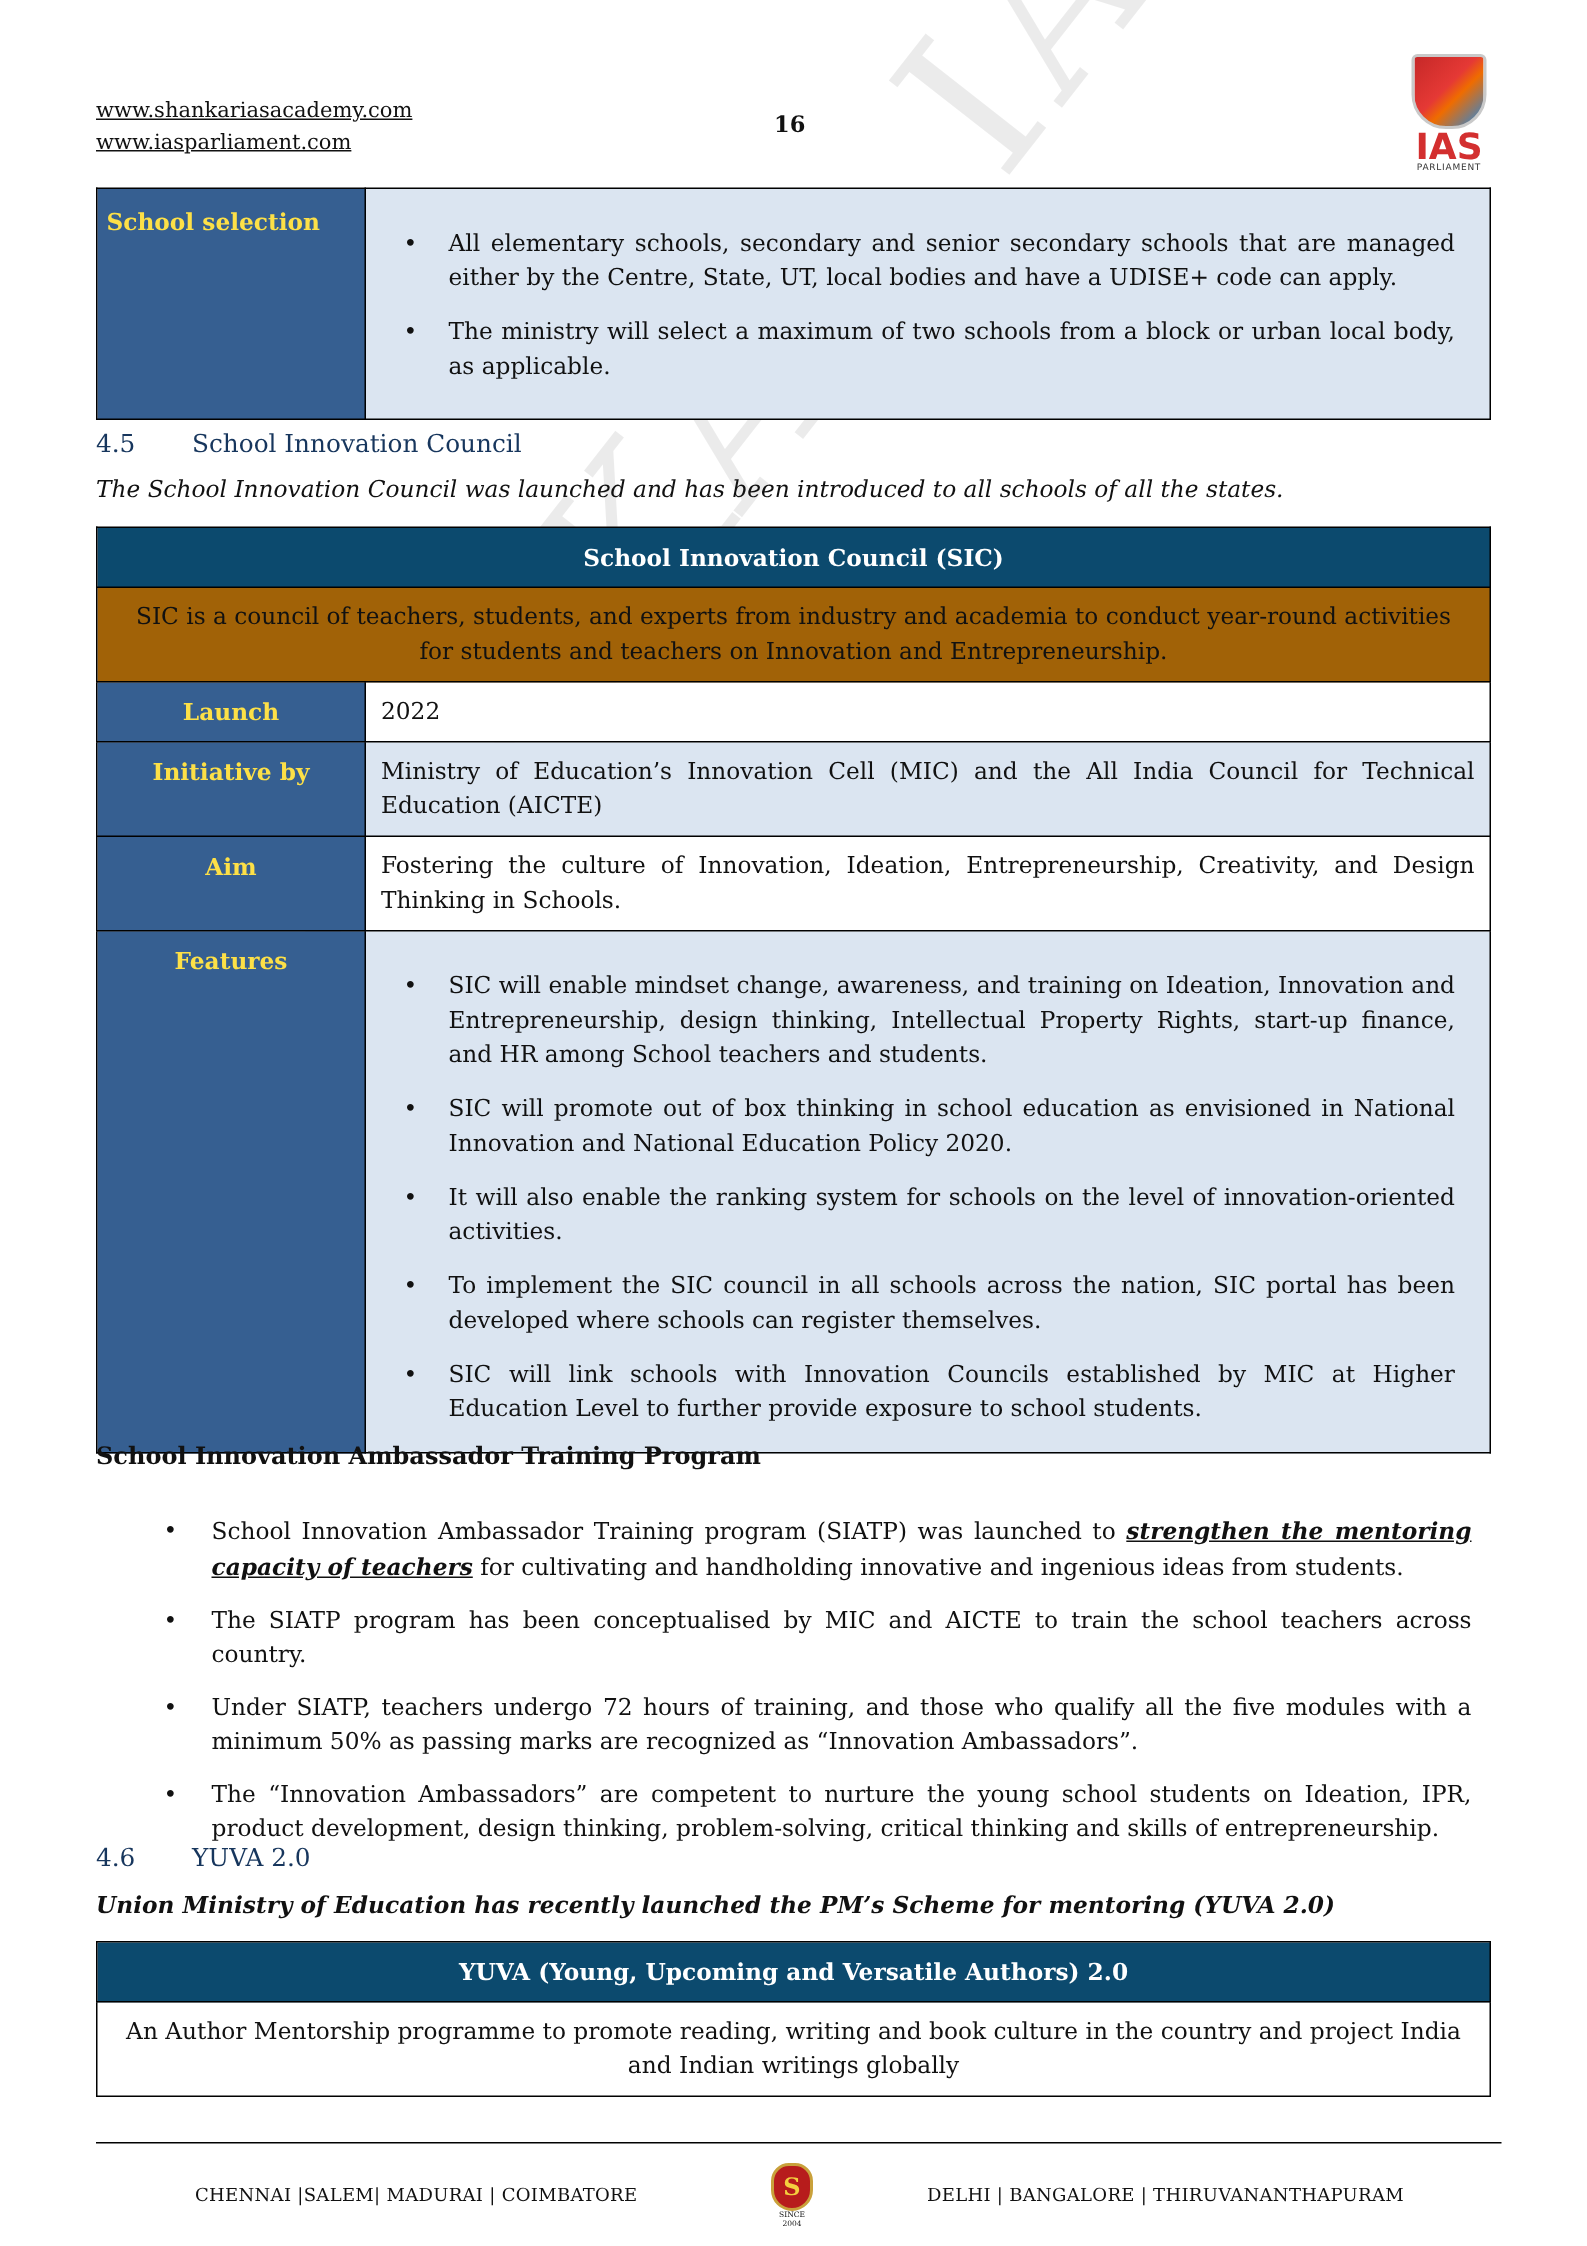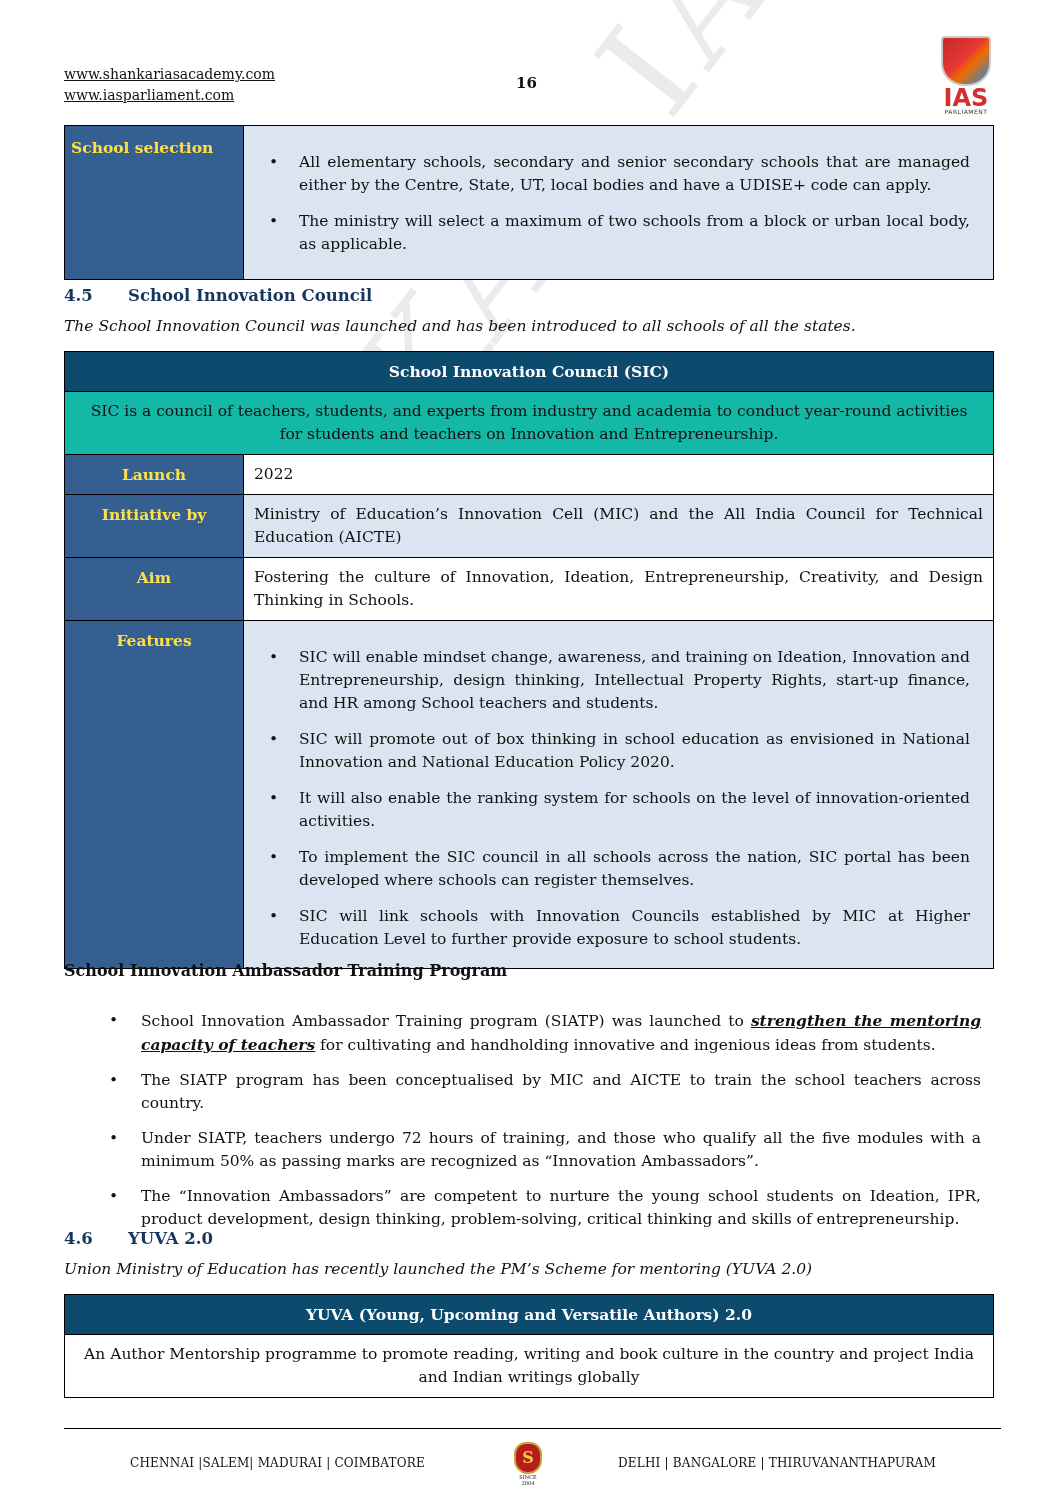--- a/index.html
+++ b/index.html
@@ -16,28 +16,28 @@
   .logo .ias { text-align:center; font-family:"DejaVu Sans", sans-serif; font-weight:bold; color:#d32f2f; font-size:24px; line-height:20px; margin-top:2px; }
   .logo .parl { text-align:center; font-family:"DejaVu Sans", sans-serif; font-size:6px; color:#333; letter-spacing:0.5px; }
 
   table { border-collapse:collapse; position:absolute; left:64px; width:930px; font-size:15.5px; line-height:23px; }
   td { border:1.5px solid #000; vertical-align:top; }
   .lab { background:#365f91; color:#fde047; font-weight:bold; text-align:center; width:166px; padding:8px 6px; }
   .lab.left { text-align:left; }
   .val { background:#dbe5f1; padding:8px 10px; text-align:justify; }
   .val.white { background:#fff; }
   .headrow { background:#0c4a6e; color:#fff; font-weight:bold; text-align:center; padding:8px; }
-  .descrow { background:#14b8a6; text-align:center; padding:8px 14px; }
+  .descrow { background:#a16207; text-align:center; padding:8px 14px; }
   .descrow.white { background:#fff; }
   ul.b { margin:13px; padding:0 0 0 32px; list-style:none; }
   ul.b li { position:relative; margin:0 0 13px 0; text-align:justify; }
   ul.b li:last-child { margin-bottom:0; }
   ul.b li::before { content:"\2022"; position:absolute; left:-30px; top:0; }
 
-  .sec-title { position:absolute; left:64px; font-size:16.5px; font-weight:bold; color:#17365d; }
+  .sec-title { position:absolute; left:64px; font-size:16.5px; font-weight:normal; color:#17365d; }
   .sec-title .num { display:inline-block; width:64px; }
   .intro { position:absolute; left:64px; font-style:italic; font-size:15.5px; }
   .subhead { position:absolute; left:64px; top:961px; font-size:16px; font-weight:bold; }
   .siatp { position:absolute; left:64px; top:996px; width:930px; font-size:15.5px; line-height:23px; }
   .siatp ul.b { padding-left:64px; }
   .siatp ul.b li::before { left:-32px; }
   .siatp ul.b li { margin-bottom:12px; }
   .emph { font-weight:bold; font-style:italic; text-decoration:underline; }
 
   .footer-line { position:absolute; left:64px; top:1428px; width:937px; border-top:1.5px solid #000; }
@@ -127,21 +127,21 @@
       <li><span>School Innovation Ambassador Training program (SIATP) was launched to </span><span class="emph">strengthen the mentoring capacity of teachers</span><span> for cultivating and handholding innovative and ingenious ideas from students.</span></li>
       <li>The SIATP program has been conceptualised by MIC and AICTE to train the school teachers across country.</li>
       <li>Under SIATP, teachers undergo 72 hours of training, and those who qualify all the five modules with a minimum 50% as passing marks are recognized as “Innovation Ambassadors”.</li>
       <li>The “Innovation Ambassadors” are competent to nurture the young school students on Ideation, IPR, product development, design thinking, problem-solving, critical thinking and skills of entrepreneurship.</li>
     </ul>
   </div>
 
   <div class="sec-title" style="top:1229px;">
     <span class="num">4.6</span><span>YUVA 2.0</span>
   </div>
-  <div class="intro" style="top:1260px;">Union Ministry of Education has recently launched the PM’s Scheme for mentoring (YUVA 2.0)</div>
+  <div class="intro" style="top:1260px;font-weight:bold;">Union Ministry of Education has recently launched the PM’s Scheme for mentoring (YUVA 2.0)</div>
 
   <table style="top:1294px;">
     <tbody>
         <tr>
           <td class="headrow">YUVA (Young, Upcoming and Versatile Authors) 2.0</td>
         </tr>
     <tr>
           <td class="descrow white">An Author Mentorship programme to promote reading, writing and book culture in the country and project India and Indian writings globally</td>
         </tr>
   </tbody>

